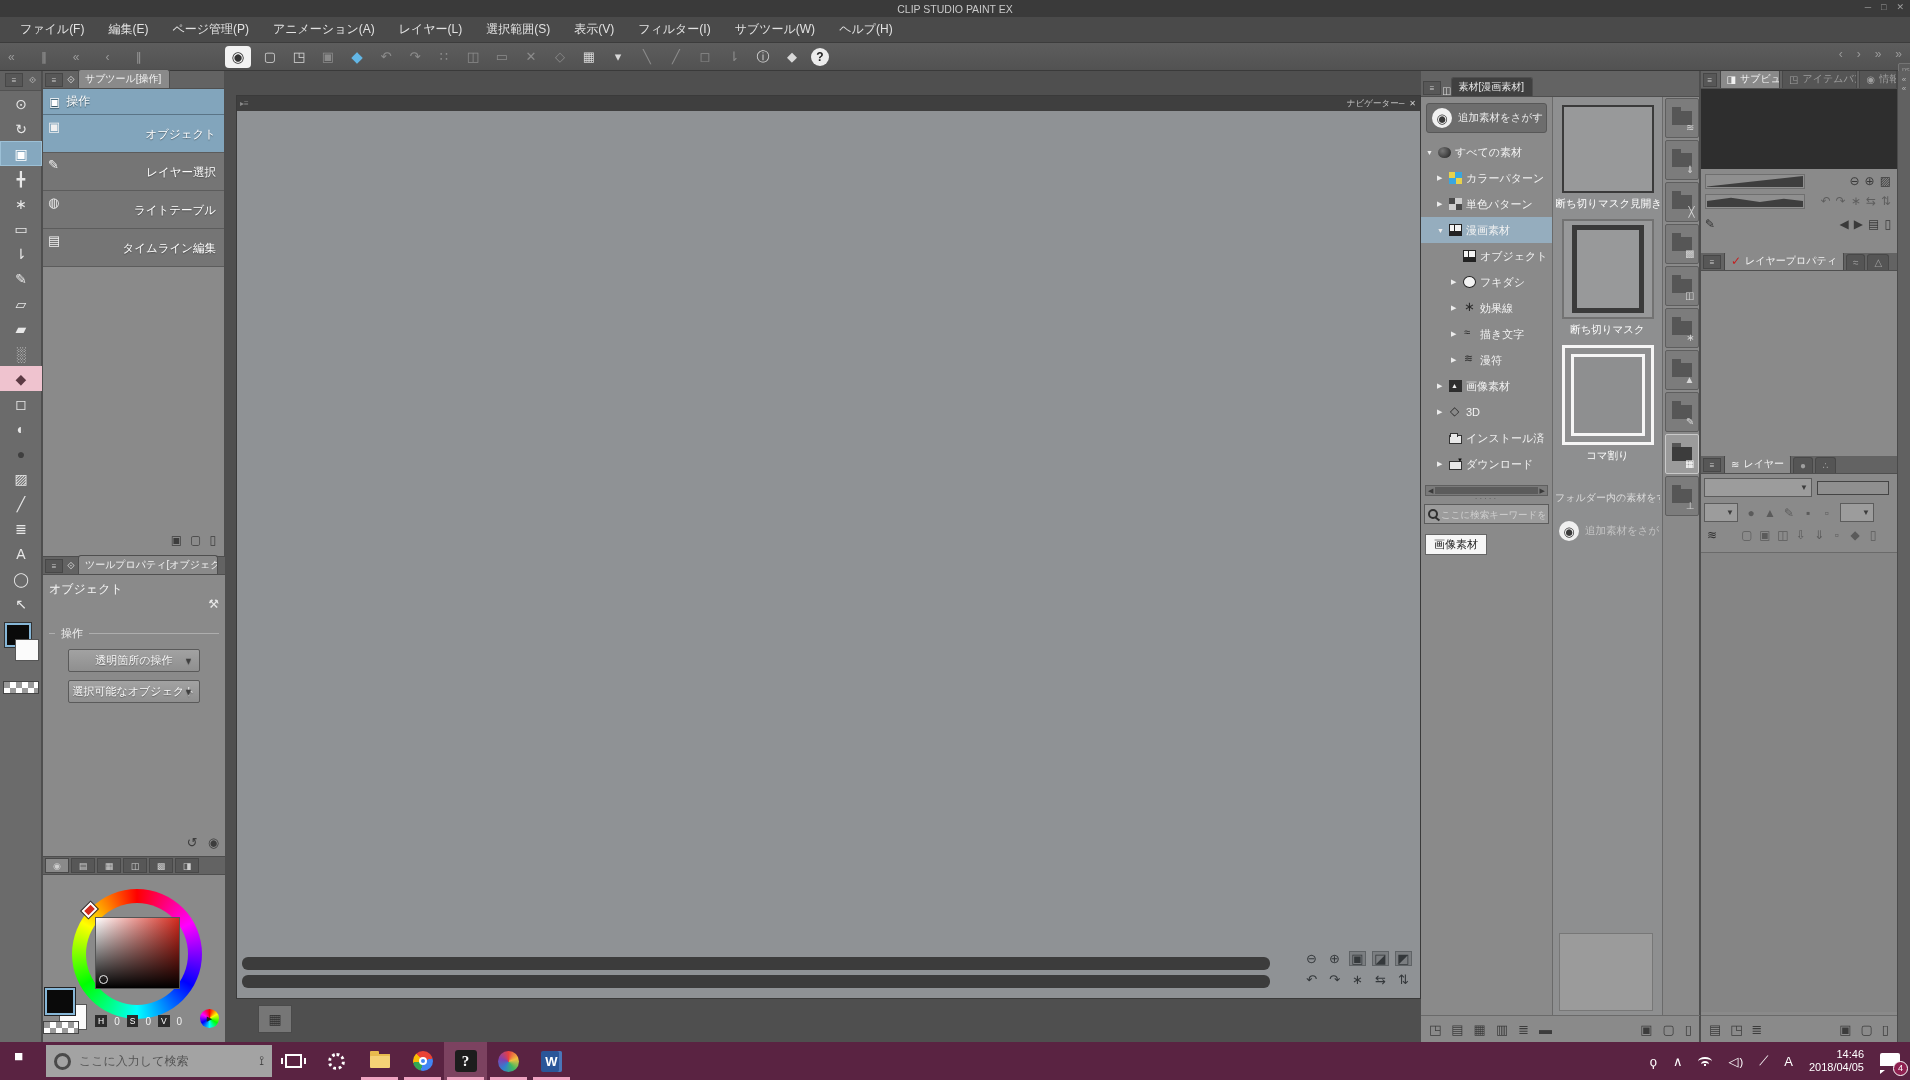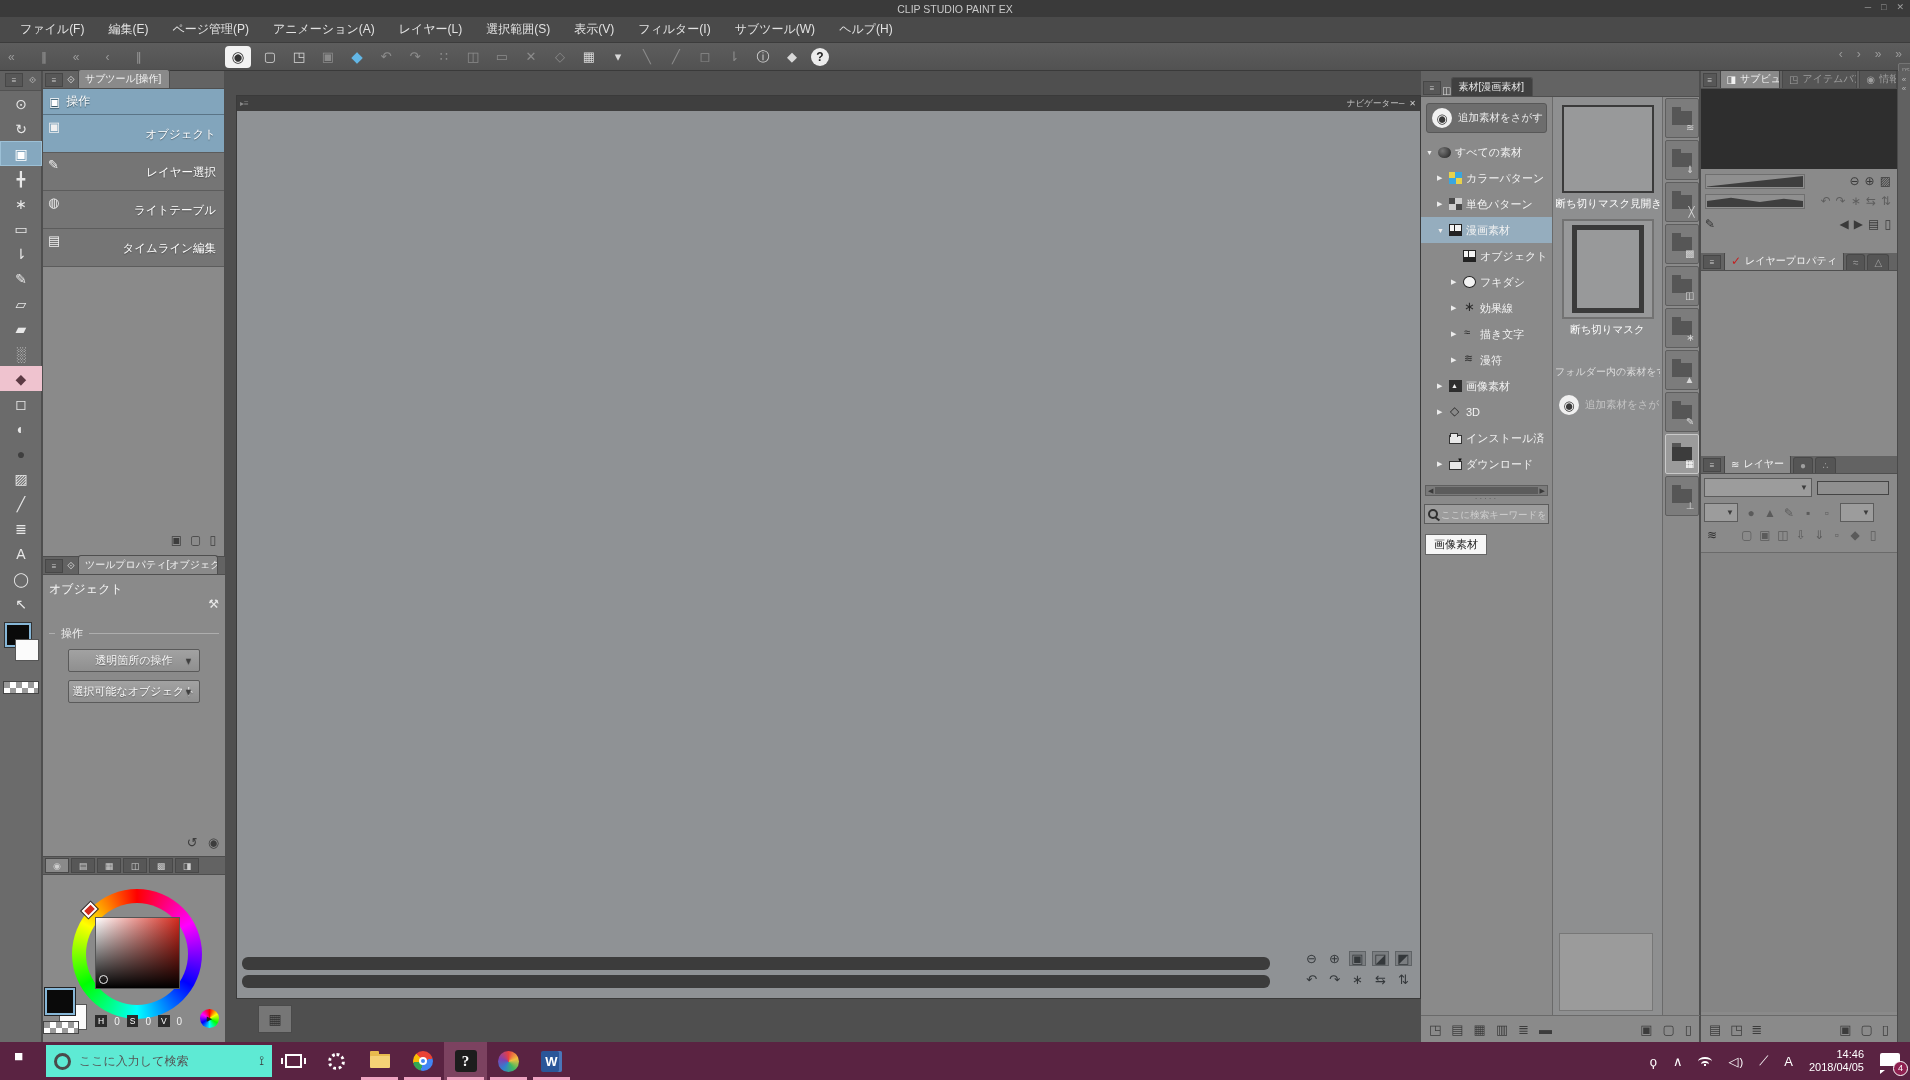--- a/index.html
+++ b/index.html
@@ -198,21 +198,21 @@
   .redcheck { color:#c41f1f; font-size:12px; font-weight:bold; }
 
   
   .taskbar { position:absolute; left:0; top:1042px; width:1910px; height:38px; background:#5a2342; display:flex; align-items:center; }
   .start { width:46px; height:38px; display:flex; align-items:center; justify-content:center; }
   .winflag { width:16px; height:16px; background:conic-gradient(#fff 0 360deg); clip-path:polygon(0 0,46% 0,46% 46%,0 46%); position:relative; }
   .winflag::before { content:""; position:absolute; left:0; top:0; width:16px; height:16px;
     background:#fff; clip-path:polygon(54% 0,100% 0,100% 46%,54% 46%); }
   .winflag::after { content:""; position:absolute; left:0; top:0; width:16px; height:16px;
     background:#fff; clip-path:polygon(0 54%,46% 54%,46% 100%,0 100%, 0 54%, 54% 54%, 100% 54%, 100% 100%, 54% 100%, 54% 54%); }
-  .tsearch { width:226px; height:32px; background:#5eead4; display:flex; align-items:center; gap:8px; padding:0 8px; }
+  .tsearch { width:226px; height:32px; background:#a3a3a3; display:flex; align-items:center; gap:8px; padding:0 8px; }
   .cortana { width:17px; height:17px; min-width:17px; border:3px solid #4a4a4a; border-radius:50%; }
   .tsearch input { border:none; outline:none; background:transparent; font-size:12px; width:150px; color:#333; font-family:inherit; }
   .tsearch input::placeholder { color:#555; }
   .tmic { color:#3a3a3a; font-size:13px; margin-left:auto; }
   .tapp { width:43px; height:38px; display:flex; align-items:center; justify-content:center; position:relative; }
   .tapp.running::after { content:""; position:absolute; left:3px; bottom:0; width:37px; height:3px; background:#efa4c2; }
   .tapp.active { background:#7c4260; }
   .taskview { width:17px; height:14px; border:2px solid #fff; position:relative; background:transparent; }
   .taskview::before { content:""; position:absolute; left:-6px; top:2px; height:6px; border-left:2px solid #fff; }
   .taskview::after { content:""; position:absolute; right:-6px; top:2px; height:6px; border-left:2px solid #fff; }
@@ -590,20 +590,24 @@
             <div class="mitem">
               <div class="mthumb t-mask-wide"></div>
               <div class="mlabel">断ち切りマスク見開き</div>
             </div>
 
             <div class="mitem">
               <div class="mthumb t-mask"></div>
               <div class="mlabel">断ち切りマスク</div>
             </div>
 
+            <div class="mitem">
+              <div class="mthumb t-frame"></div>
+              <div class="mlabel">コマ割り</div>
+            </div>
           </div>
         <div class="mat-note">フォルダー内の素材をす</div>
         <div class="find-more">
           <span class="logo-circ">◉</span>
           <span>追加素材をさが</span>
         </div>
         <div class="mat-slot"></div>
       </div>
 
       <div class="mat-short-col">

